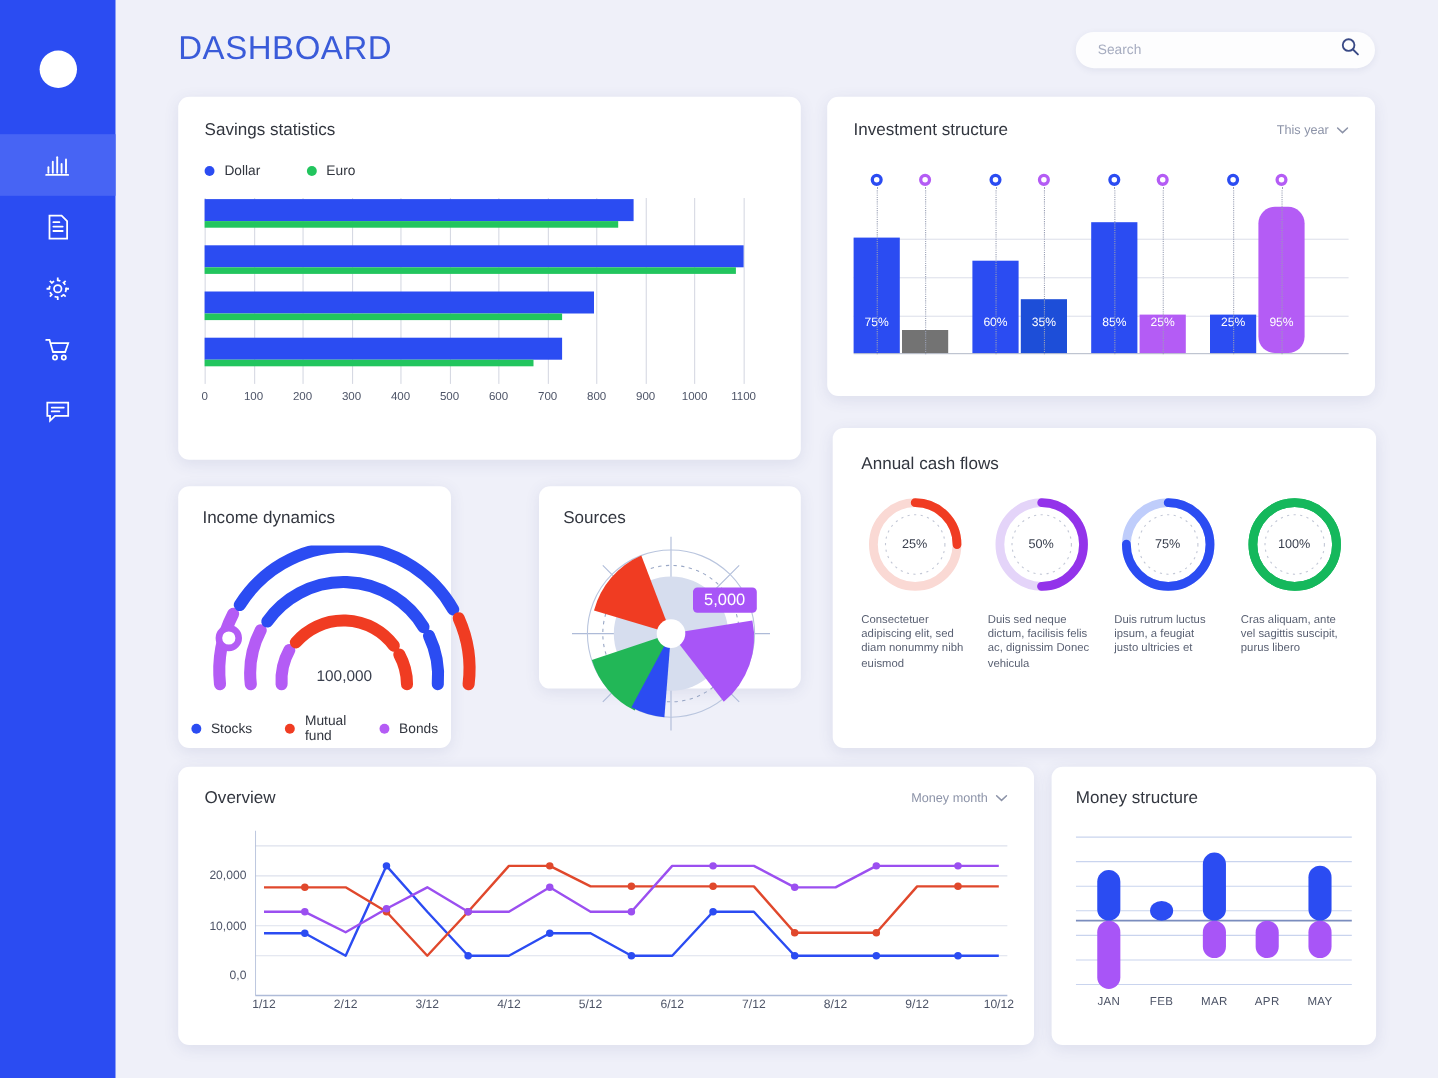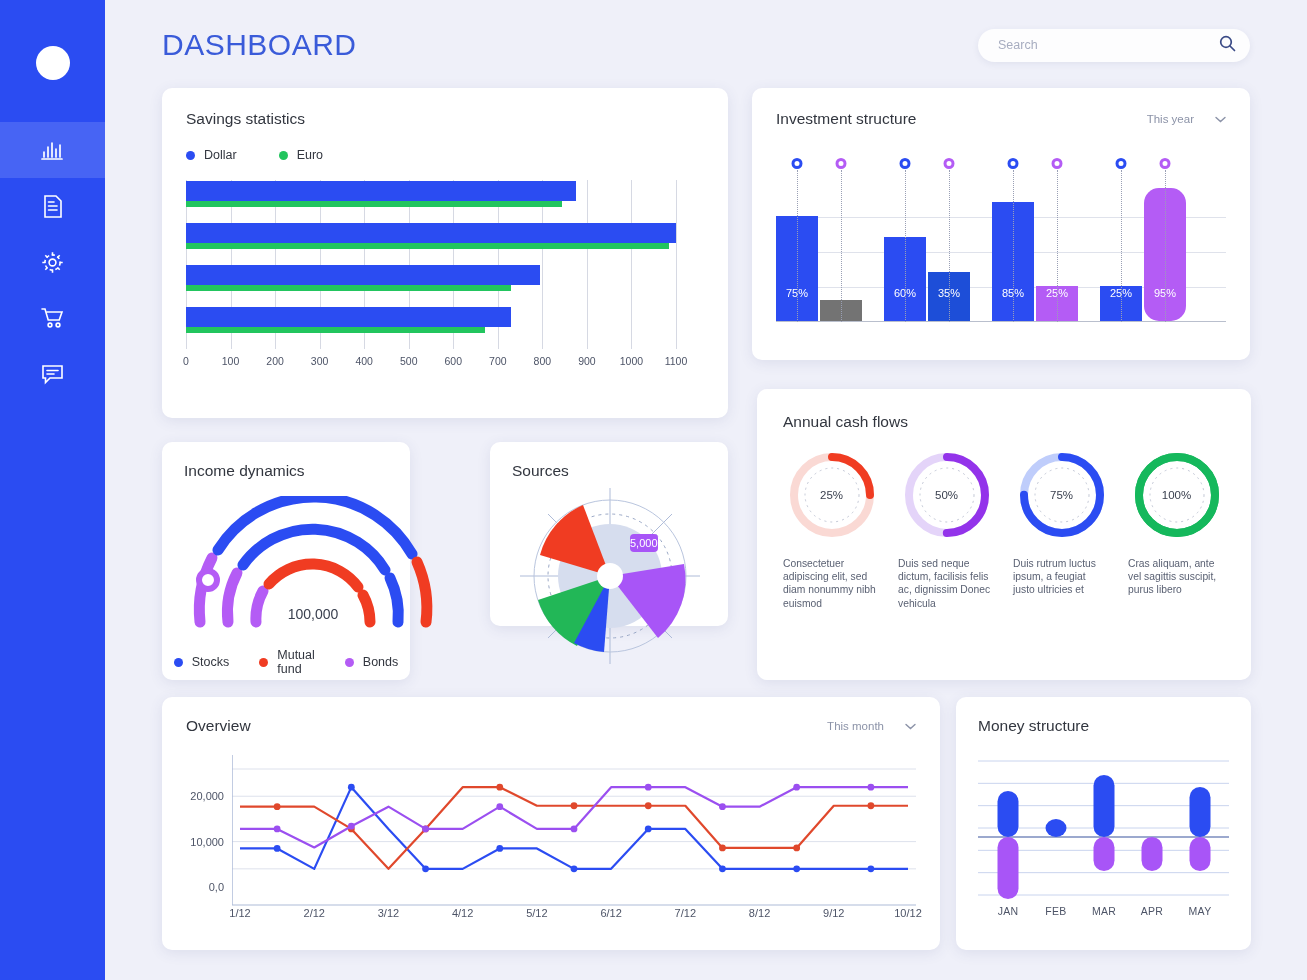--- a/index.html
+++ b/index.html
@@ -55,21 +55,21 @@
   .card {
     background: #ffffff; border-radius: 10px;
     box-shadow: 0 3px 14px rgba(60,70,130,.10);
     position: absolute;
   }
   .card-title { font-size: 15.5px; color: #32363f; font-weight: 400; }
   .card-head {
     display: flex; justify-content: space-between; align-items: center;
   }
   .period {
-    display: flex; align-items: flex-end; gap: 21px;
+    display: flex; align-items: flex-end; gap: 7px;
     font-size: 11.5px; color: #8c93a8; cursor: pointer;
   }
 
   
   #c-savings    { left: 57px;  top: 88px;  width: 566px; height: 330px; padding: 22px 24px; }
   #c-invest     { left: 647px; top: 88px;  width: 498px; height: 272px; padding: 22px 24px; }
   #c-income     { left: 57px;  top: 442px; width: 248px; height: 238px; padding: 20px 22px; }
   #c-sources    { left: 385px; top: 442px; width: 238px; height: 184px; padding: 20px 22px; }
   #c-cash       { left: 652px; top: 389px; width: 494px; height: 291px; padding: 24px 26px; }
   #c-overview   { left: 57px;  top: 697px; width: 778px; height: 253px; padding: 20px 24px; }
@@ -134,22 +134,22 @@
   .gauge-val {
     position: absolute; left: 0; right: 0; bottom: 8px;
     text-align: center; font-size: 14px; color: #3a404f;
   }
   .income-legend { margin-top: 18px; }
 
   
   .src-wrap { position: relative; width: 196px; height: 182px; margin: 6px auto 0; }
   .src-badge {
     position: absolute; left: 118px; top: 48px;
-    background: #a855f7; color: #fff; font-size: 11px;
-    padding: 3px 0; border-radius: 4px;
+    background: #a855f7; color: #fff; font-size: 15px;
+    padding: 3px 10px; border-radius: 4px;
   }
 
   
   .ov-plot { position: relative; margin-top: 20px; height: 170px; }
   .ov-xlabels { position: absolute; left: 0; right: 0; bottom: 0; height: 18px; }
   .ov-xlabels span {
     position: absolute; transform: translateX(-50%);
     font-size: 11px; color: #4d5467;
   }
   .ov-ylabels { position: absolute; left: 0; top: 0; width: 46px; height: 132px; }
@@ -472,21 +472,21 @@
             </div>
             <div class="cf-text">Cras aliquam, ante vel sagittis suscipit, purus libero</div>
           </div>
         </div>
     </section>
 
     <section class="card" id="c-overview">
       <div class="card-head">
         <div class="card-title">Overview</div>
         <div class="period">
-          <span>This month</span>
+          <span>Money month</span>
           <span>
             <svg width="11" height="7" viewBox="0 0 11 7" fill="none" stroke="#8c93a8" stroke-width="1.4" stroke-linecap="round">
               <path d="M1 1.4L5.5 5.6 10 1.4"></path>
             </svg>
           </span>
         </div>
       </div>
       <div class="ov-plot">
         <div class="ov-ylabels" id="ov-ylabels">
             <span style="top: 132px;">0,0</span>

